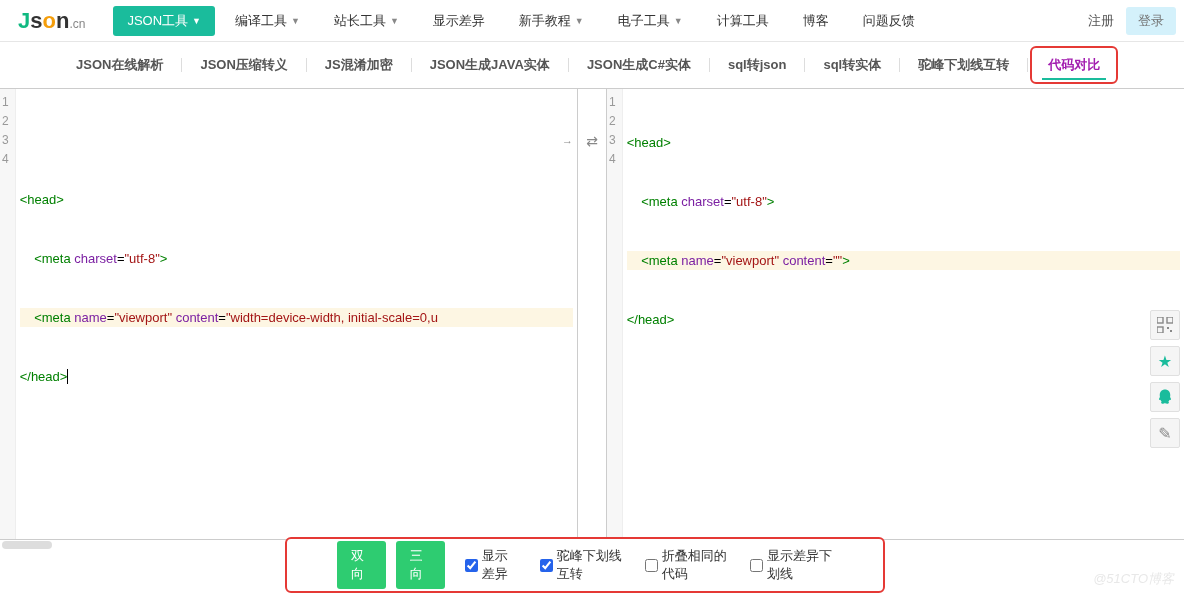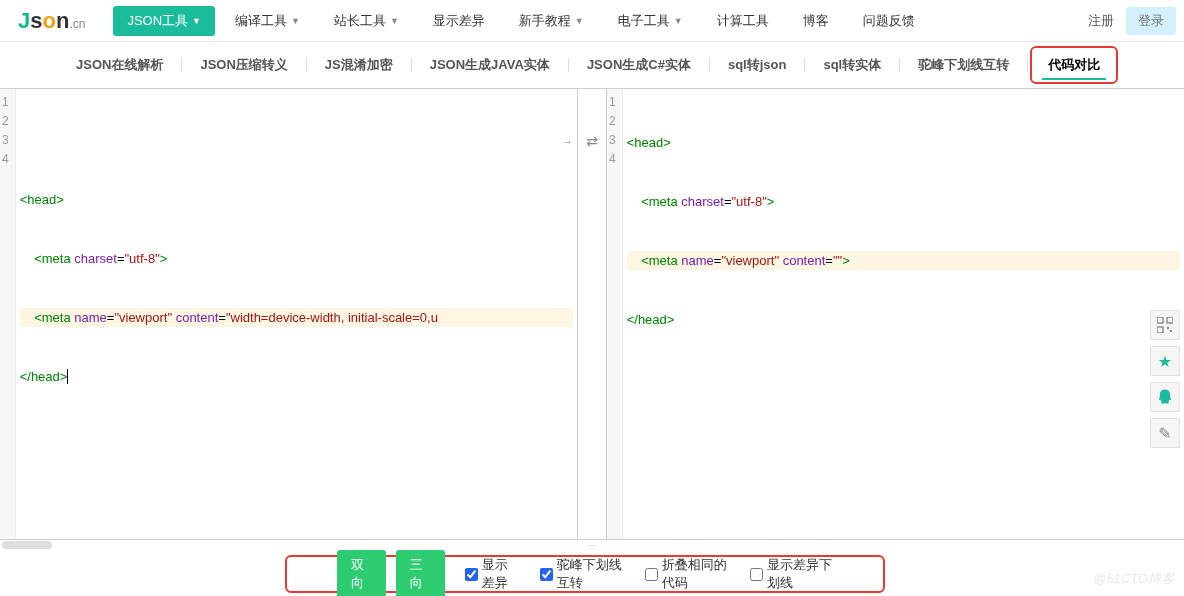--- a/index.html
+++ b/index.html
@@ -13,21 +13,21 @@
 .navbtn.primary { background:#1abc9c; color:#fff; }
 .navbtn .caret { font-size:9px; color:#888; }
 .navbtn.primary .caret { color:#fff; }
 .spacer { flex:1; }
 .authbtn { padding:5px 12px; font-size:13px; color:#555; border-radius:3px; cursor:pointer; }
 .authbtn.login { background:#d4f1fb; color:#737373; }
 
 .subnav { height:46px; background:#fff; display:flex; align-items:center; padding:0 60px; gap:2px;font-weight:bold; }
 .subtab { padding:8px 16px; font-size:13px; color:#555; cursor:pointer; position:relative; }
 .sep { width:1px; height:14px; background:#ddd; }
-.subtab.active { color:#000000; }
+.subtab.active { color:#a21caf; }
 .subtab.highlight { border:2px solid #e53935; border-radius:6px; }
 .subtab.highlight::after { content:""; position:absolute; bottom:2px; left:10px; right:10px; height:2px; background:#1abc9c; }
 
 .editor-area { display:flex; height:452px; border-top:1px solid #ccc; border-bottom:1px solid #ccc; }
 .pane { flex:1; display:flex; font-family:Consolas,Monaco,monospace; font-size:13px; position:relative; }
 .gutter { background:#f7f7f7; color:#999; text-align:right; padding:4px 6px 4px 2px; line-height:19px; font-size:12px; user-select:none; border-right:1px solid #eee; }
 .code { flex:1; padding:4px 4px; line-height:19px; white-space:pre; overflow:hidden; position:relative; }
 .code .line { height:19px;margin-top:40px; }
 .code .line.diff { background:#fdf6e3; }
 .tag { color:#008000; }
@@ -35,21 +35,21 @@
 .str { color:#a31515; }
 .splitter { width:30px; background:#fff; border-left:1px solid #ccc; border-right:1px solid #ccc; display:flex; align-items:flex-start; justify-content:center; padding-top:44px; font-size:14px; color:#888; }
 .cursor { display:inline-block; width:1px; height:15px; background:#000; vertical-align:text-bottom; }
 .fold-arrow { position:absolute; right:4px; top:42px; color:#888; font-size:11px; }
 
 .scroll-track { height:10px; background:#fff; display:flex; }
 .scroll-half { flex:1; position:relative; height:10px; }
 .scroll-thumb { position:absolute; left:2px; top:1px; height:8px; background:#ddd; border-radius:4px; }
 .scroll-gap { width:30px; display:flex; align-items:center; justify-content:center; font-size:8px; color:#aaa; }
 
-.toolbar { position:absolute; left:285px; bottom:3px; width:600px; height:38px; border:2px solid #e53935; border-radius:6px; display:flex; align-items:center; gap:10px; padding:0 50px; background:#fff; }
+.toolbar { position:absolute; left:285px; bottom:3px; width:600px; height:56px; border:2px solid #e53935; border-radius:6px; display:flex; align-items:center; gap:10px; padding:0 50px; background:#fff; }
 .tbtn { padding:6px 14px; background:#2ecc71; color:#fff; font-size:13px; border-radius:3px; cursor:pointer; }
 .chk { display:flex; align-items:center; gap:4px; font-size:13px; color:#333; }
 .chk input { width:13px; height:13px; accent-color:#2563eb; }
 
 .sidebar { position:absolute; right:4px; top:310px; display:flex; flex-direction:column; gap:6px; }
 .sidebtn { width:30px; height:30px; background:#f5f5f5; border:1px solid #e0e0e0; display:flex; align-items:center; justify-content:center; font-size:16px; color:#888; cursor:pointer; border-radius:2px; }
 .sidebtn.star { color:#1abc9c; }
 .sidebtn.qq { color:#1abc9c; }
 
 .watermark { position:absolute; right:10px; bottom:8px; color:#e8e8e8; font-size:13px; font-style:italic; pointer-events:none; }

